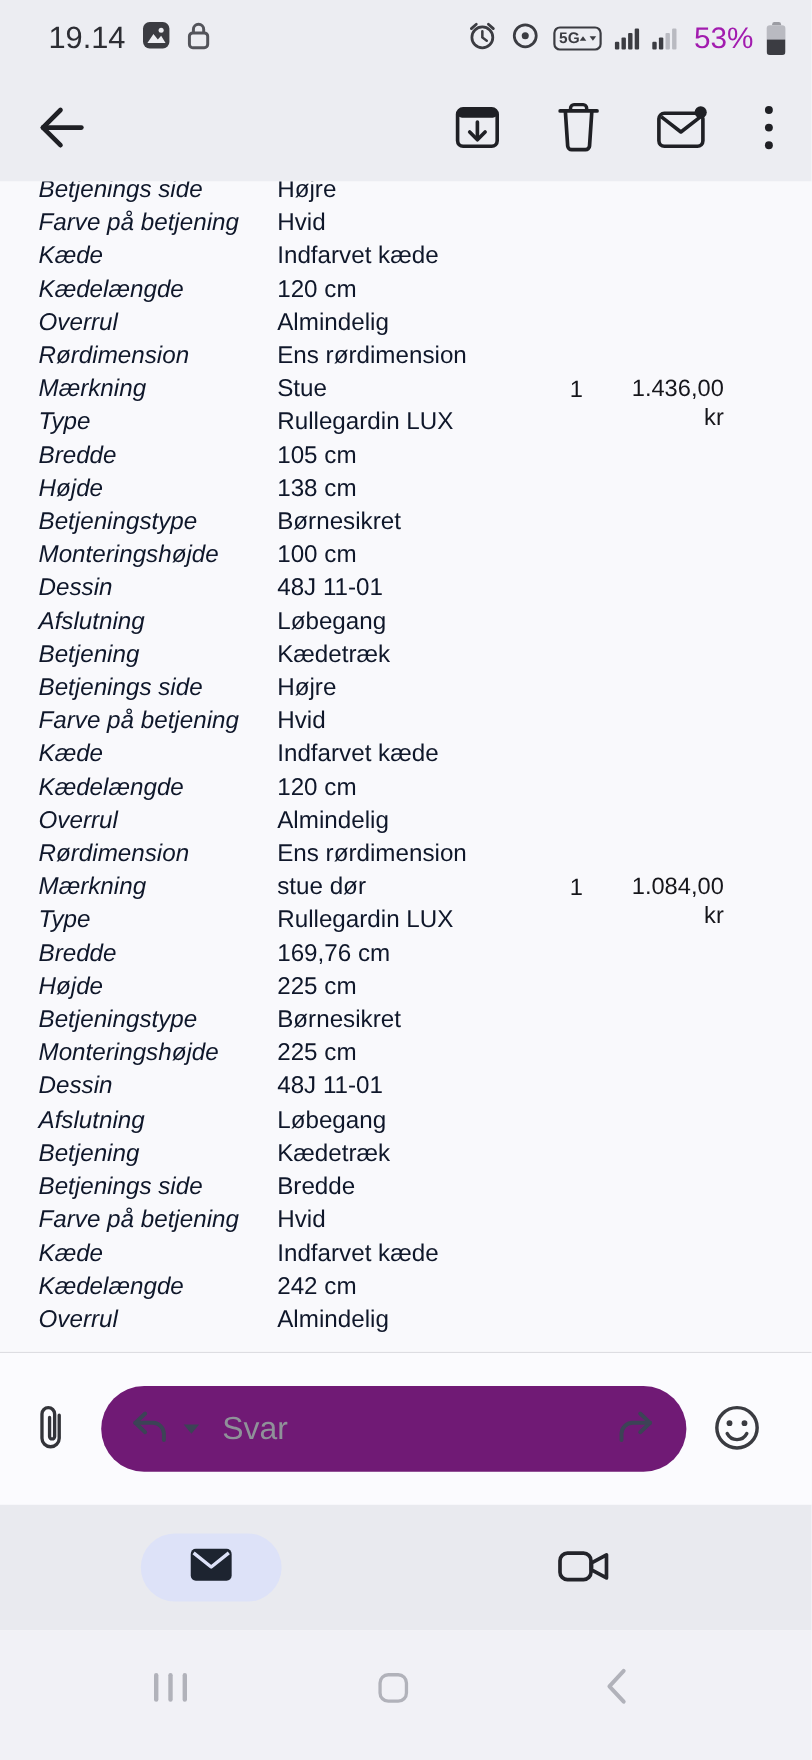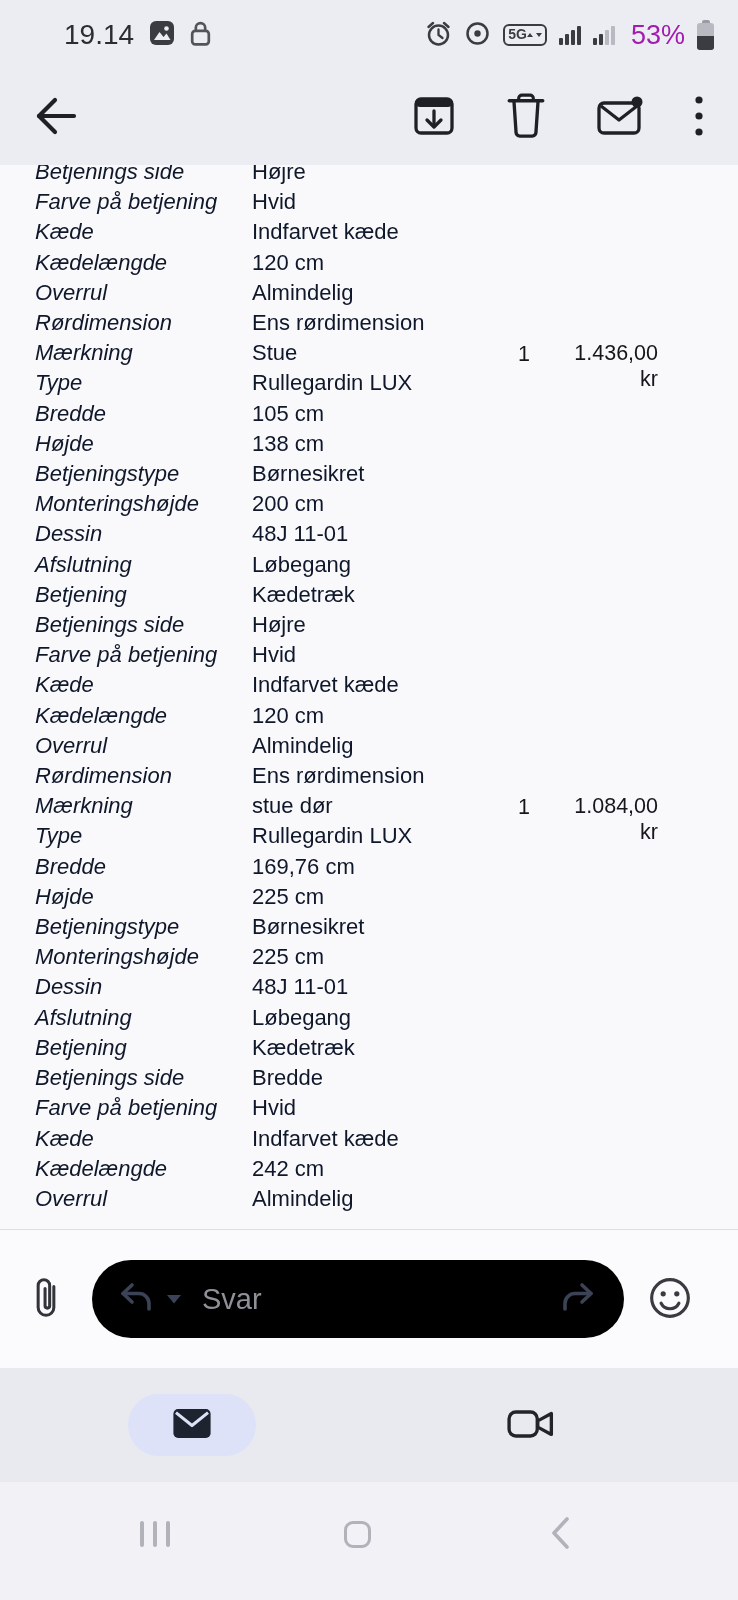--- a/index.html
+++ b/index.html
@@ -2,21 +2,21 @@
 <html><head>
 <meta charset="utf-8">
 <style>
   * { margin:0; padding:0; box-sizing:border-box; }
   html,body { width:738px; height:1600px; }
   body { font-family:"Liberation Sans", sans-serif; background:#f9f9fc; }
   .screen { position:relative; width:738px; height:1600px; overflow:hidden; background:#f9f9fc; }
 
   
   .status-bar { height:70px; background:#ecedf2; display:flex; align-items:center; justify-content:space-between; padding:0 24px 0 44px; }
-  .sb-left { display:flex; align-items:center; gap:15px;margin-left:20px; }
+  .sb-left { display:flex; gap:15px; }
   .sb-time { font-size:28px; color:#2c2d33; }
   .sb-right { display:flex; align-items:center; gap:12px; }
   .badge-5g { display:inline-flex; align-items:center; border:2.5px solid #3b3c42; border-radius:6px; padding:1px 3px 2px; color:#3b3c42; font-size:14px; font-weight:bold; line-height:1.05; }
   .b5g-arrows { display:flex; gap:3px; margin-top:1px; }
   .tri-up { width:0; height:0; border-left:3px solid transparent; border-right:3px solid transparent; border-bottom:4px solid #3b3c42; }
   .tri-dn { width:0; height:0; border-left:3px solid transparent; border-right:3px solid transparent; border-top:4px solid #3b3c42; }
   .sig { display:flex; align-items:flex-end; gap:2px; height:20px; }
   .sig i { display:block; width:4px; border-radius:1px; background:#3b3c42; }
   .sig i.dim { background:#b9bac1; }
   .sb-batt-text { font-size:27px; color:#a21caf; margin-left:4px; }
@@ -38,21 +38,21 @@
   .lab { display:inline-block; width:217px; flex:none; font-style:italic; }
   .val { flex:none; }
   .price-block { position:absolute; top:1px; right:80px; text-align:right; font-size:21.5px; line-height:28px; color:#16161b; }
   .price-block .qty { position:absolute; right:128px; top:1px; }
   .price-block .amount { display:block; }
   .price-block .cur { display:block; line-height:24px; }
 
   
   .reply-bar { height:138px; background:#fbfbfe; display:flex; align-items:center; padding:0 22px 0 0; }
   .clip-btn { width:92px; flex:none; background:none; border:none; cursor:pointer; display:flex; justify-content:center; }
-  .reply-pill { width:532px; height:78px; flex:none; background:#000000; border-radius:39px; display:flex; align-items:center; padding:0 28px 0 26px; cursor:text; }
+  .reply-pill { width:532px; height:78px; flex:none; background:#701a75; border-radius:39px; display:flex; align-items:center; padding:0 28px 0 26px; cursor:text; }
   .reply-pill .caret { margin-left:12px; display:flex; }
   .svar { flex:1; margin-left:20px; font-size:29px; color:#8f9199; }
   .emoji-btn { margin-left:24px; background:none; border:none; cursor:pointer; display:flex; }
 
   
   .dock { position:relative; height:114px; background:#e9eaef; }
   .dock-pill { position:absolute; left:128px; top:26px; width:128px; height:62px; border-radius:31px; background:#dde2f8; display:flex; align-items:center; justify-content:center; cursor:pointer; }
   .dock-cam { position:absolute; left:500px; top:26px; width:62px; height:62px; display:flex; align-items:center; justify-content:center; cursor:pointer; background:none; border:none; }
 
   
@@ -224,21 +224,21 @@
           <div class="spec-row">
             <span class="lab">Højde</span>
             <span class="val">138 cm</span>
           </div>
           <div class="spec-row">
             <span class="lab">Betjeningstype</span>
             <span class="val">Børnesikret</span>
           </div>
           <div class="spec-row">
             <span class="lab">Monteringshøjde</span>
-            <span class="val">200 cm</span>
+            <span class="val">100 cm</span>
           </div>
           <div class="spec-row">
             <span class="lab">Dessin</span>
             <span class="val">48J 11-01</span>
           </div>
           <div class="spec-row">
             <span class="lab">Afslutning</span>
             <span class="val">Løbegang</span>
           </div>
           <div class="spec-row">

